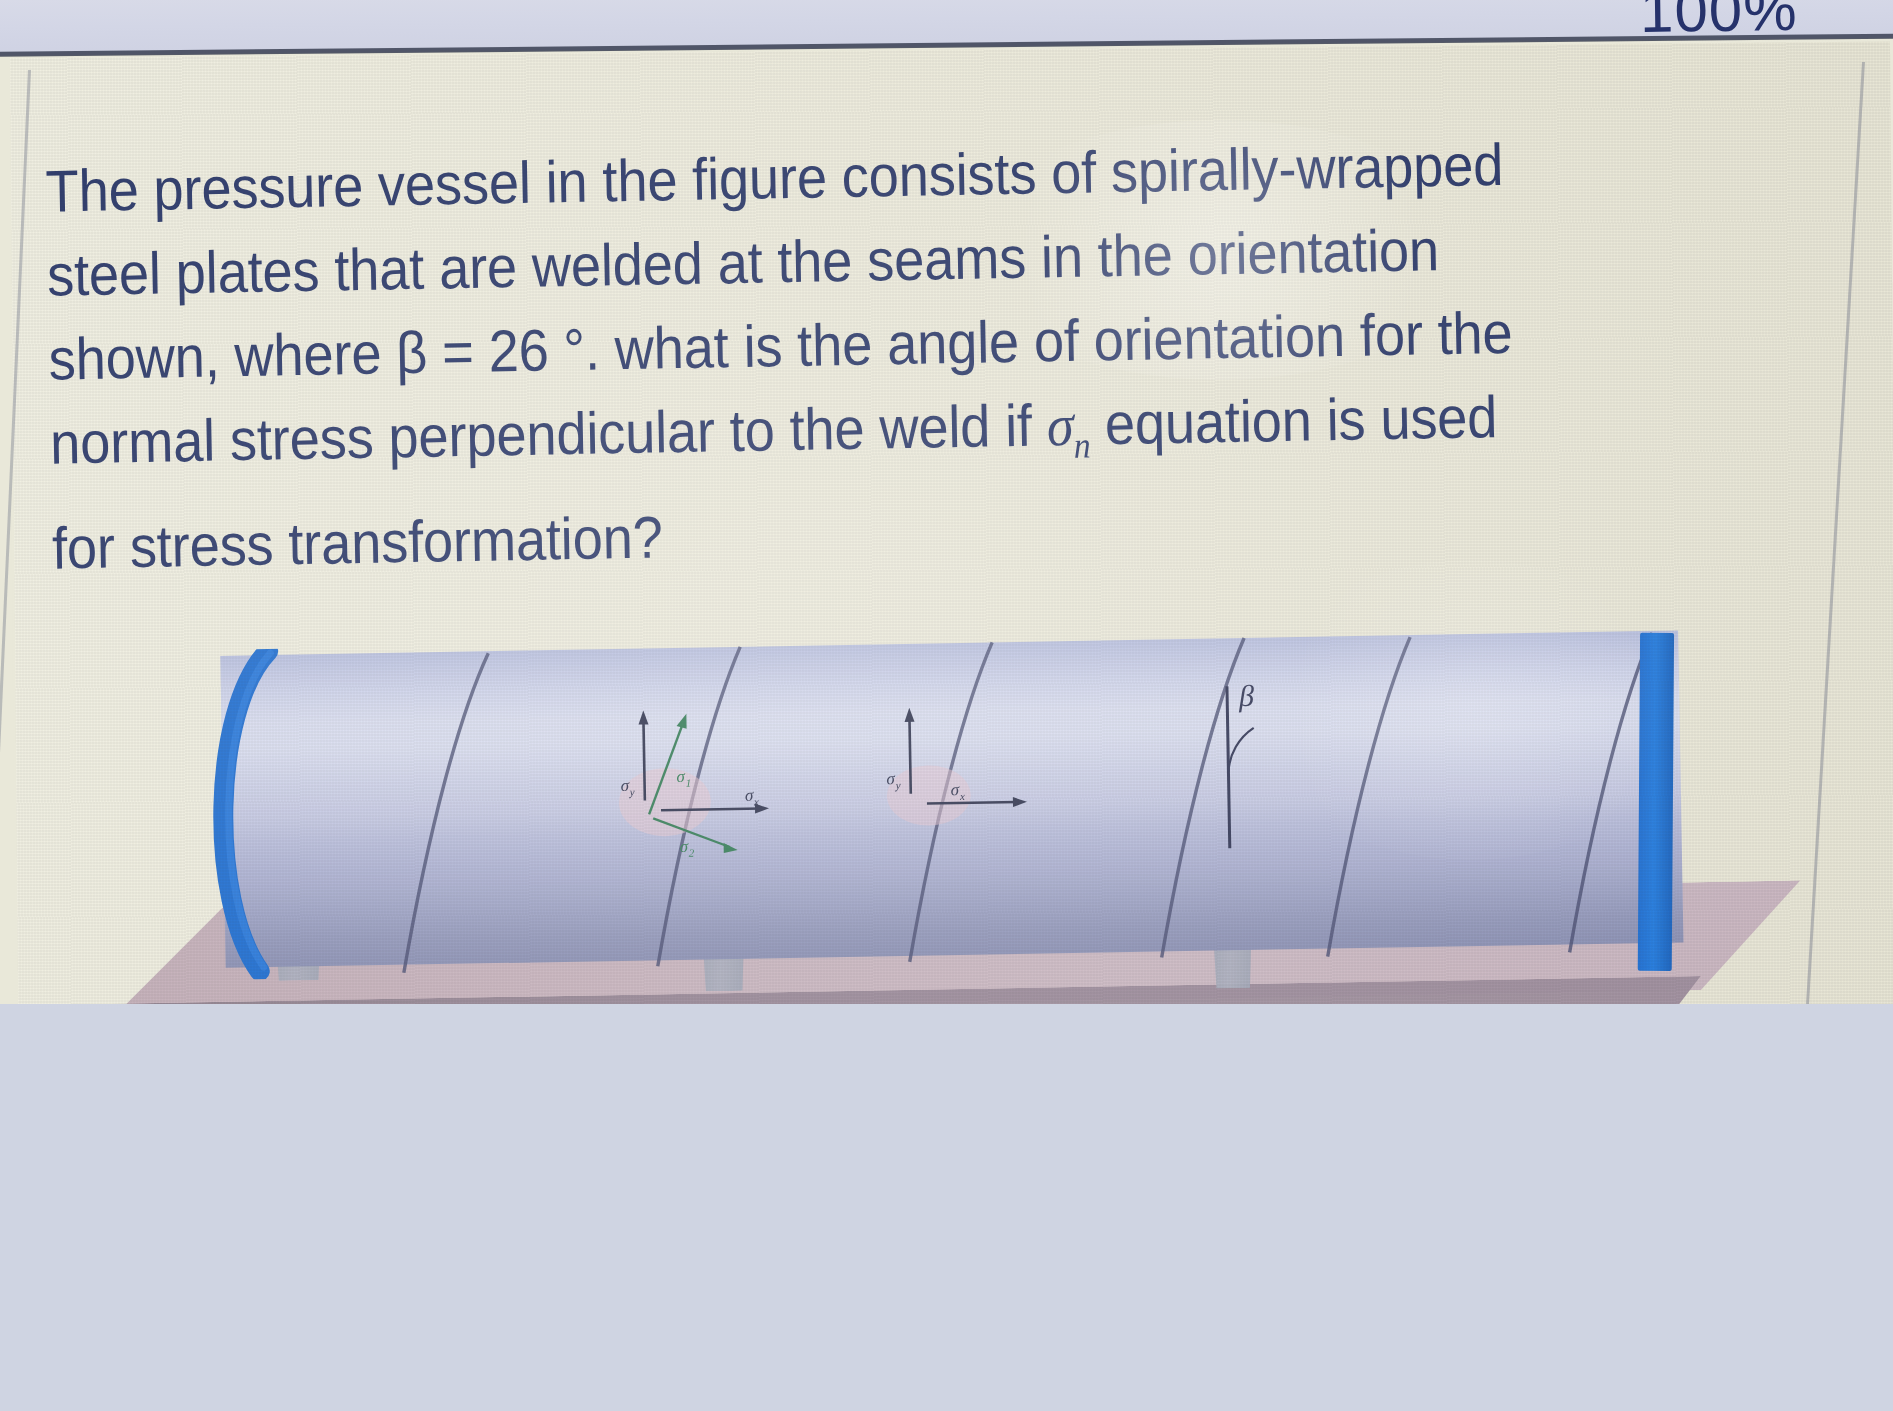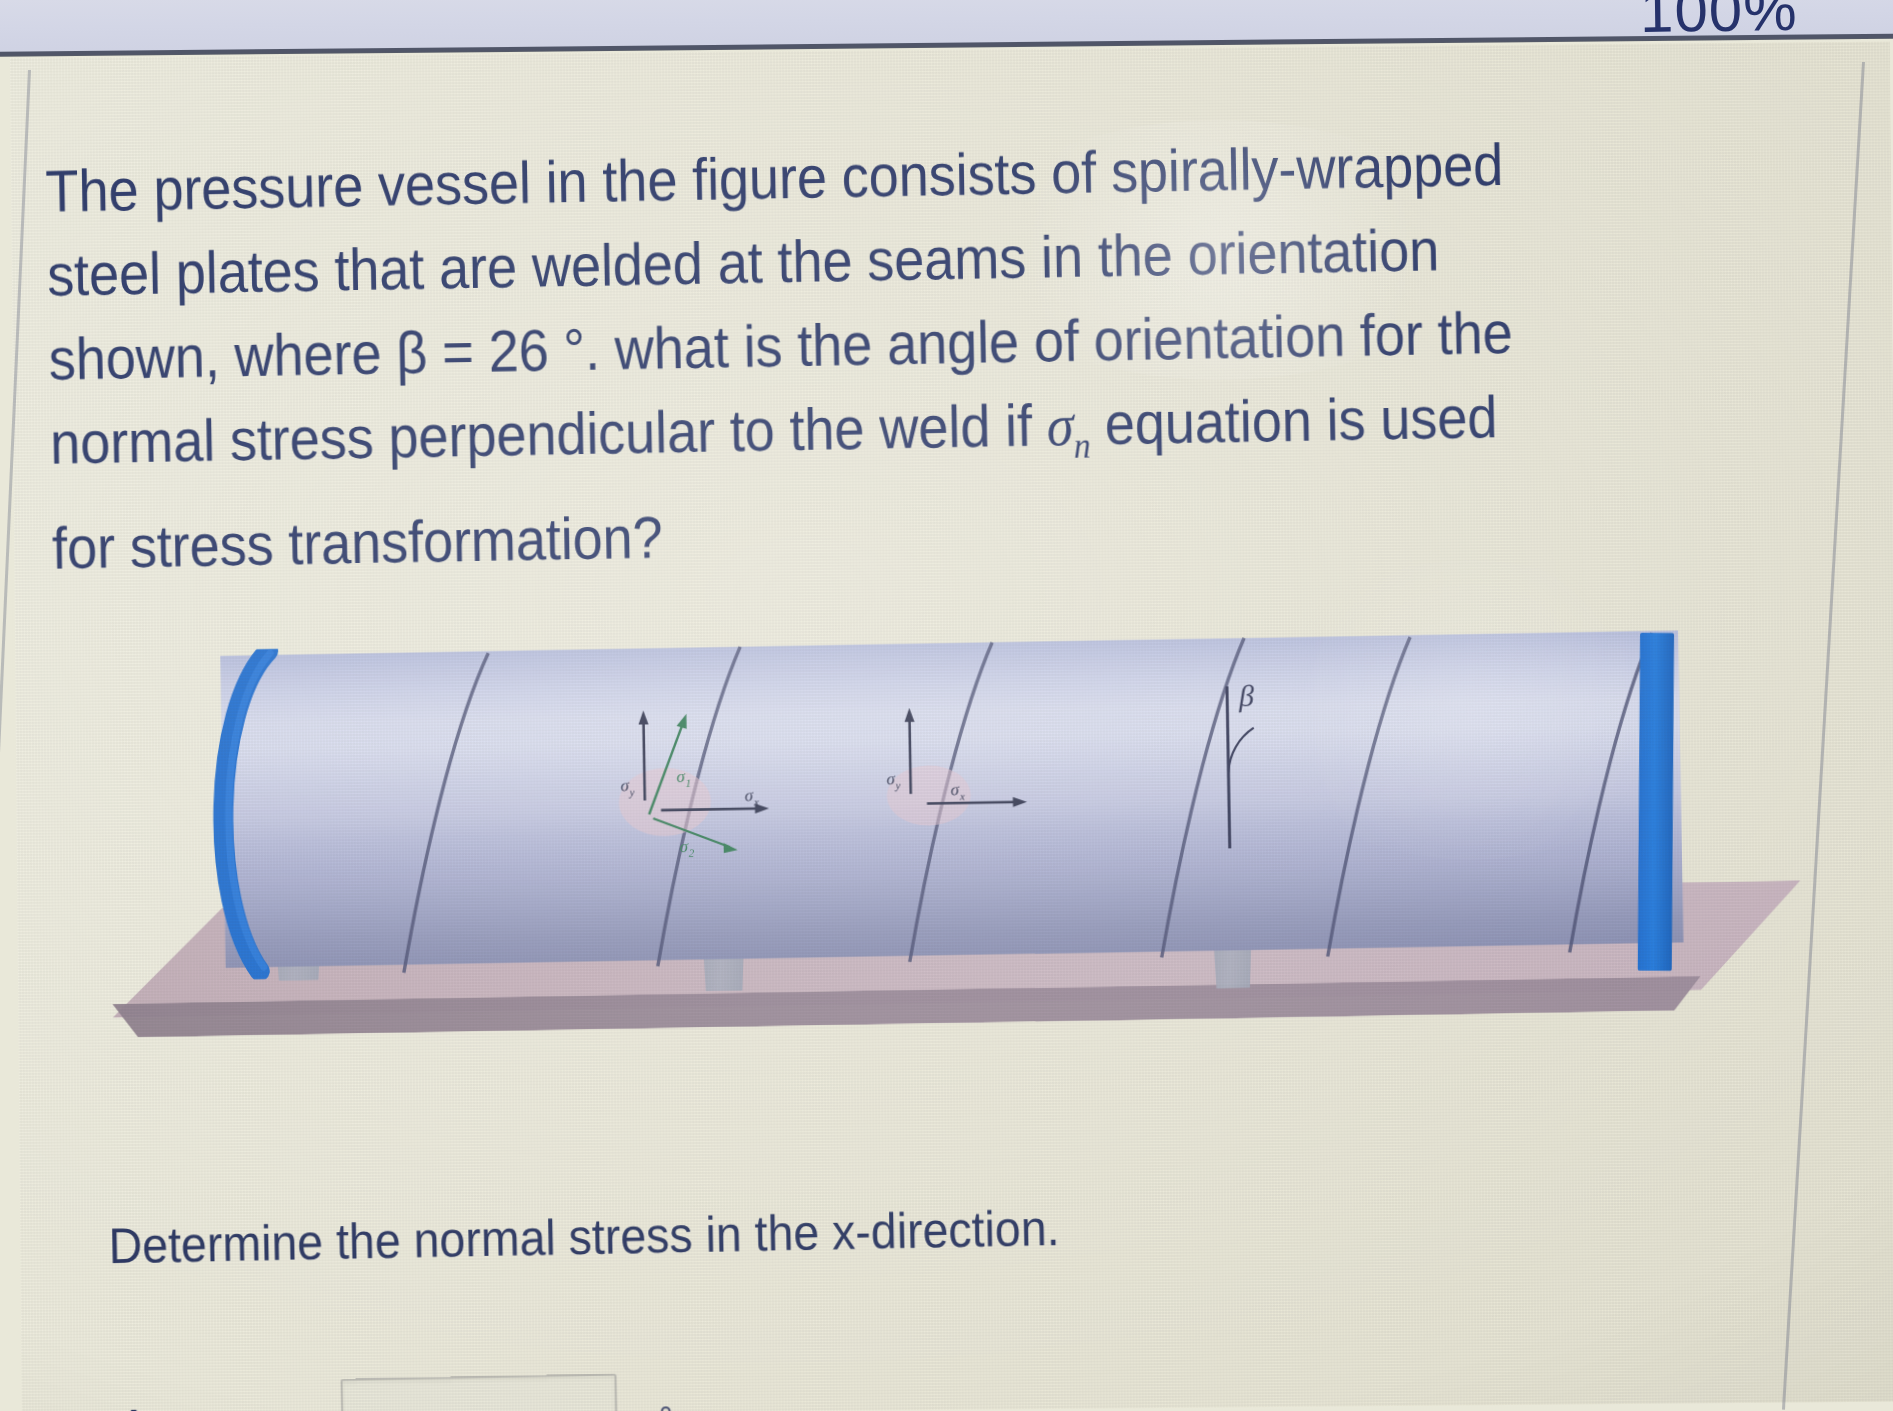--- a/index.html
+++ b/index.html
@@ -7,21 +7,21 @@
     margin: 0; padding: 0;
     width: 1893px; height: 1411px;
     overflow: hidden;
     background: #cfd4e2;
     font-family: "Liberation Sans", sans-serif;
   }
 
   #screen {
     position: absolute;
     left: 0; top: 0;
-    width: 1893px; height: 1411px;
+    width: 1893px; height: 1004px;
     overflow: hidden;
   }
 
   
   .photo-bg {
     position: absolute; inset: 0;
     background: #e9e8d9;
   }
 
   

